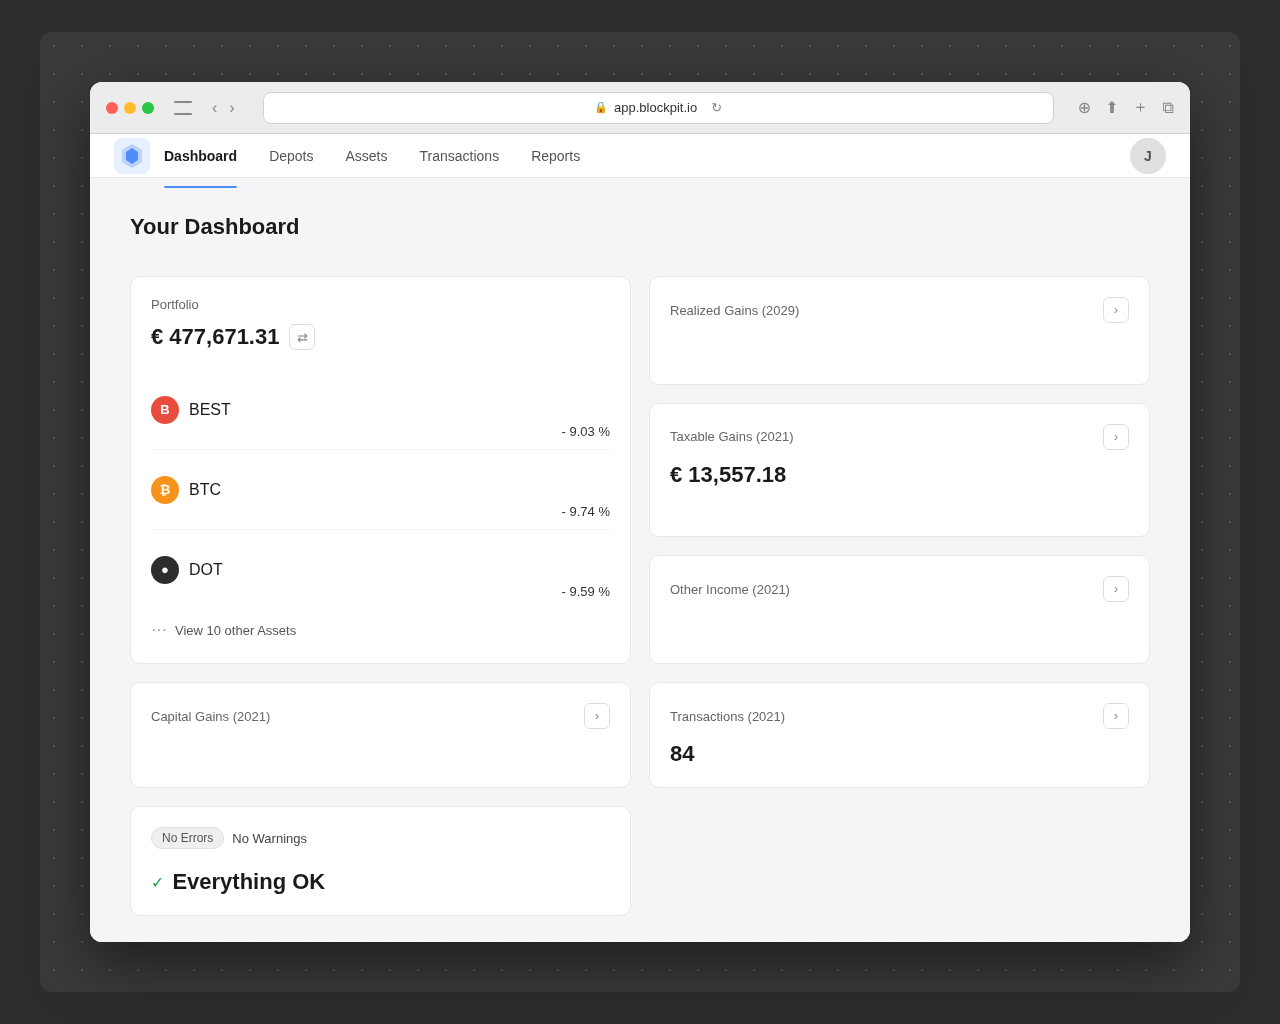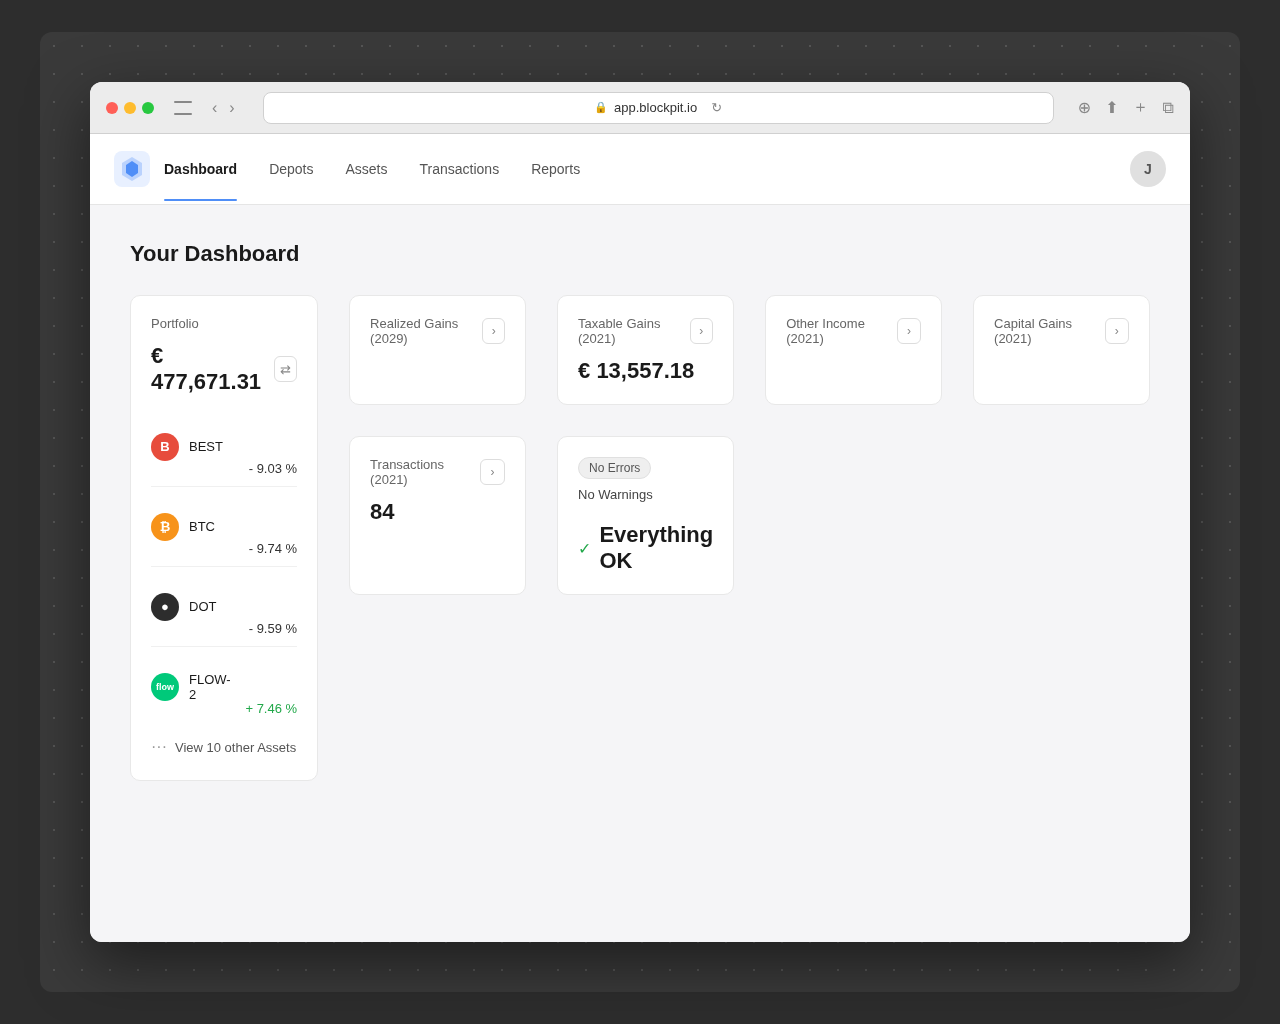--- a/index.html
+++ b/index.html
@@ -126,21 +126,21 @@
 
     .titlebar-action {
       color: #888;
       font-size: 16px;
       cursor: pointer;
     }
 
     
     .navbar {
       background: white;
-      height: 71px;
+      height: 44px;
       display: flex;
       align-items: center;
       padding: 0 24px;
       border-bottom: 1px solid #e5e5e5;
       flex-shrink: 0;
       gap: 0;
     }
 
     .nav-items {
       display: flex;
@@ -195,27 +195,27 @@
       flex: 1;
       background: #f5f5f7;
       padding: 36px 40px;
       overflow-y: auto;
     }
 
     .page-title {
       font-size: 22px;
       font-weight: 700;
       color: #1a1a1a;
-      margin-bottom: 28px;
+      margin-bottom: 36px;
     }
 
     .dashboard-grid {
       display: grid;
-      grid-template-columns: 1fr 1fr 1fr 1fr 1fr;
-      gap: 31px;
+      grid-template-columns: 1fr 1fr;
+      gap: 18px;
     }
 
     
     .card {
       background: white;
       border-radius: 10px;
       padding: 20px;
       border: 1px solid #e8e8e8;
     }
 
@@ -254,21 +254,21 @@
 
     .card-value-negative {
       color: #1a1a1a;
     }
 
     
     .portfolio-value-row {
       display: flex;
       align-items: center;
       gap: 10px;
-      margin-bottom: 12px;
+      margin-bottom: 20px;
     }
 
     .swap-btn {
       width: 26px;
       height: 26px;
       border: 1px solid #ddd;
       border-radius: 6px;
       display: flex;
       align-items: center;
       justify-content: center;
@@ -304,21 +304,21 @@
       align-items: center;
       justify-content: center;
       font-size: 13px;
       font-weight: 700;
       color: white;
       flex-shrink: 0;
     }
 
     .asset-name {
       flex: 1;
-      font-size: 13px;
+      font-size: 16px;
       font-weight: 500;
       color: #1a1a1a;
     }
 
     .asset-change {
       font-size: 13px;
       font-weight: 500;
       margin-top: 44px;
     }
 
@@ -471,25 +471,20 @@
               <span class="asset-name">BTC</span>
               <span class="asset-change change-negative">- 9.74 %</span>
             </div>
 
             <div class="asset-row">
               <div class="asset-icon" style="background:#2d2d2d;">●</div>
               <span class="asset-name">DOT</span>
               <span class="asset-change change-negative">- 9.59 %</span>
             </div>
 
-            <div class="asset-row">
-              <div class="asset-icon" style="background:#00c97a;font-size:9px;font-weight:700;">flow</div>
-              <span class="asset-name">FLOW-2</span>
-              <span class="asset-change change-positive">+ 7.46 %</span>
-            </div>
           </div>
           <div class="view-more-row">
             <span class="view-more-dots">···</span>
             <span class="view-more-text">View 10 other Assets</span>
           </div>
         </div>
 
         <div class="card">
           <div class="card-label">
             <span>Realized Gains (2029)</span>

